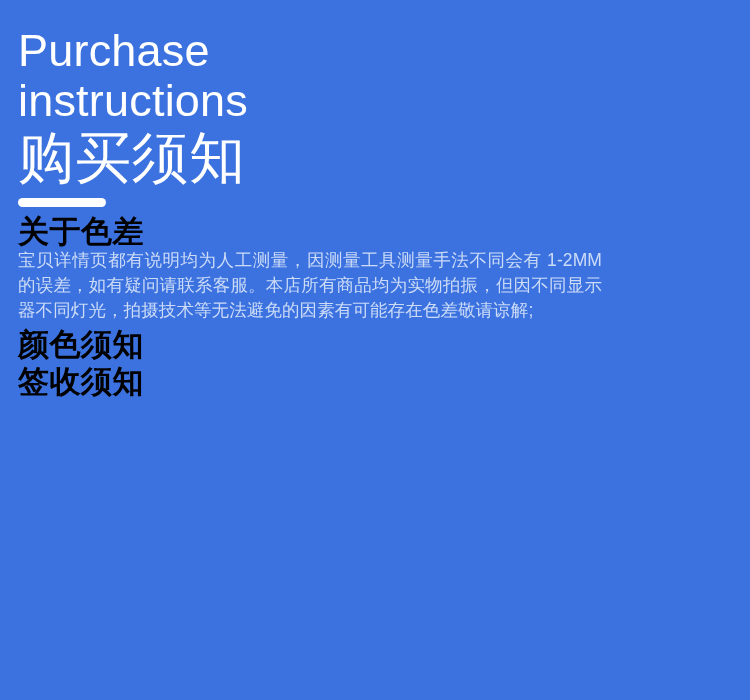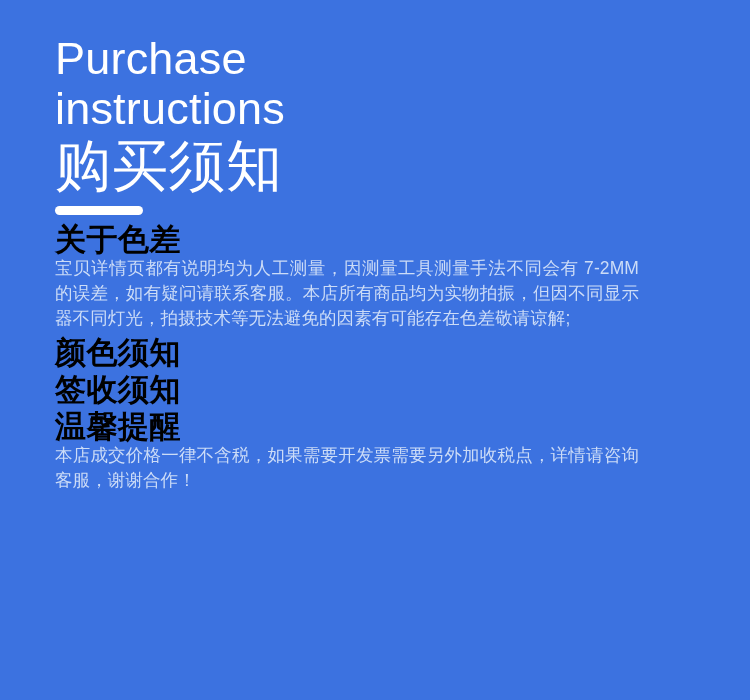--- a/index.html
+++ b/index.html
@@ -13,22 +13,21 @@
     background: #3c72e0;
     font-family: "Liberation Sans", "DejaVu Sans", sans-serif;
     -webkit-font-smoothing: antialiased;
   }
   .page {
     position: relative;
     width: 620px;
     height: 700px;
     background: #3c72e0;
     box-sizing: border-box;
-    padding: 12px 18px;
-    margin-left: 37px;
+    padding: 4px 18px;
   }
 
   
   .masthead {
     padding-top: 22px;
   }
   .title-en {
     font-size: 45px;
     line-height: 50px;
     font-weight: 300;
@@ -92,31 +91,27 @@
 instructions</h1>
     <h2 class="title-cn">购买须知</h2>
   </div>
 
   <div class="divider"></div>
 
   <div class="sections">
 
     <div class="section">
       <h3 class="section-heading">关于色差</h3>
-      <p class="section-body">宝贝详情页都有说明均为人工测量，因测量工具测量手法不同会有 7-2MM 的误差，如有疑问请联系客服。本店所有商品均为实物拍振，但因不同显示器不同灯光，拍摄技术等无法避免的因素有可能存在色差敬请谅解;</p>
+      <p class="section-body">宝贝详情页都有说明均为人工测量，因测量工具测量手法不同会有 1-2MM 的误差，如有疑问请联系客服。本店所有商品均为实物拍振，但因不同显示器不同灯光，拍摄技术等无法避免的因素有可能存在色差敬请谅解;</p>
     </div>
 
 
     <div class="section">
       <h3 class="section-heading">颜色须知</h3>
     </div>
 
     <div class="section">
       <h3 class="section-heading">签收须知</h3>
     </div>
 
-    <div class="section">
-      <h3 class="section-heading">温馨提醒</h3>
-      <p class="section-body">本店成交价格一律不含税，如果需要开发票需要另外加收税点，详情请咨询客服，谢谢合作！</p>
-    </div>
 
   </div>
 </div>
 
 </body></html>

